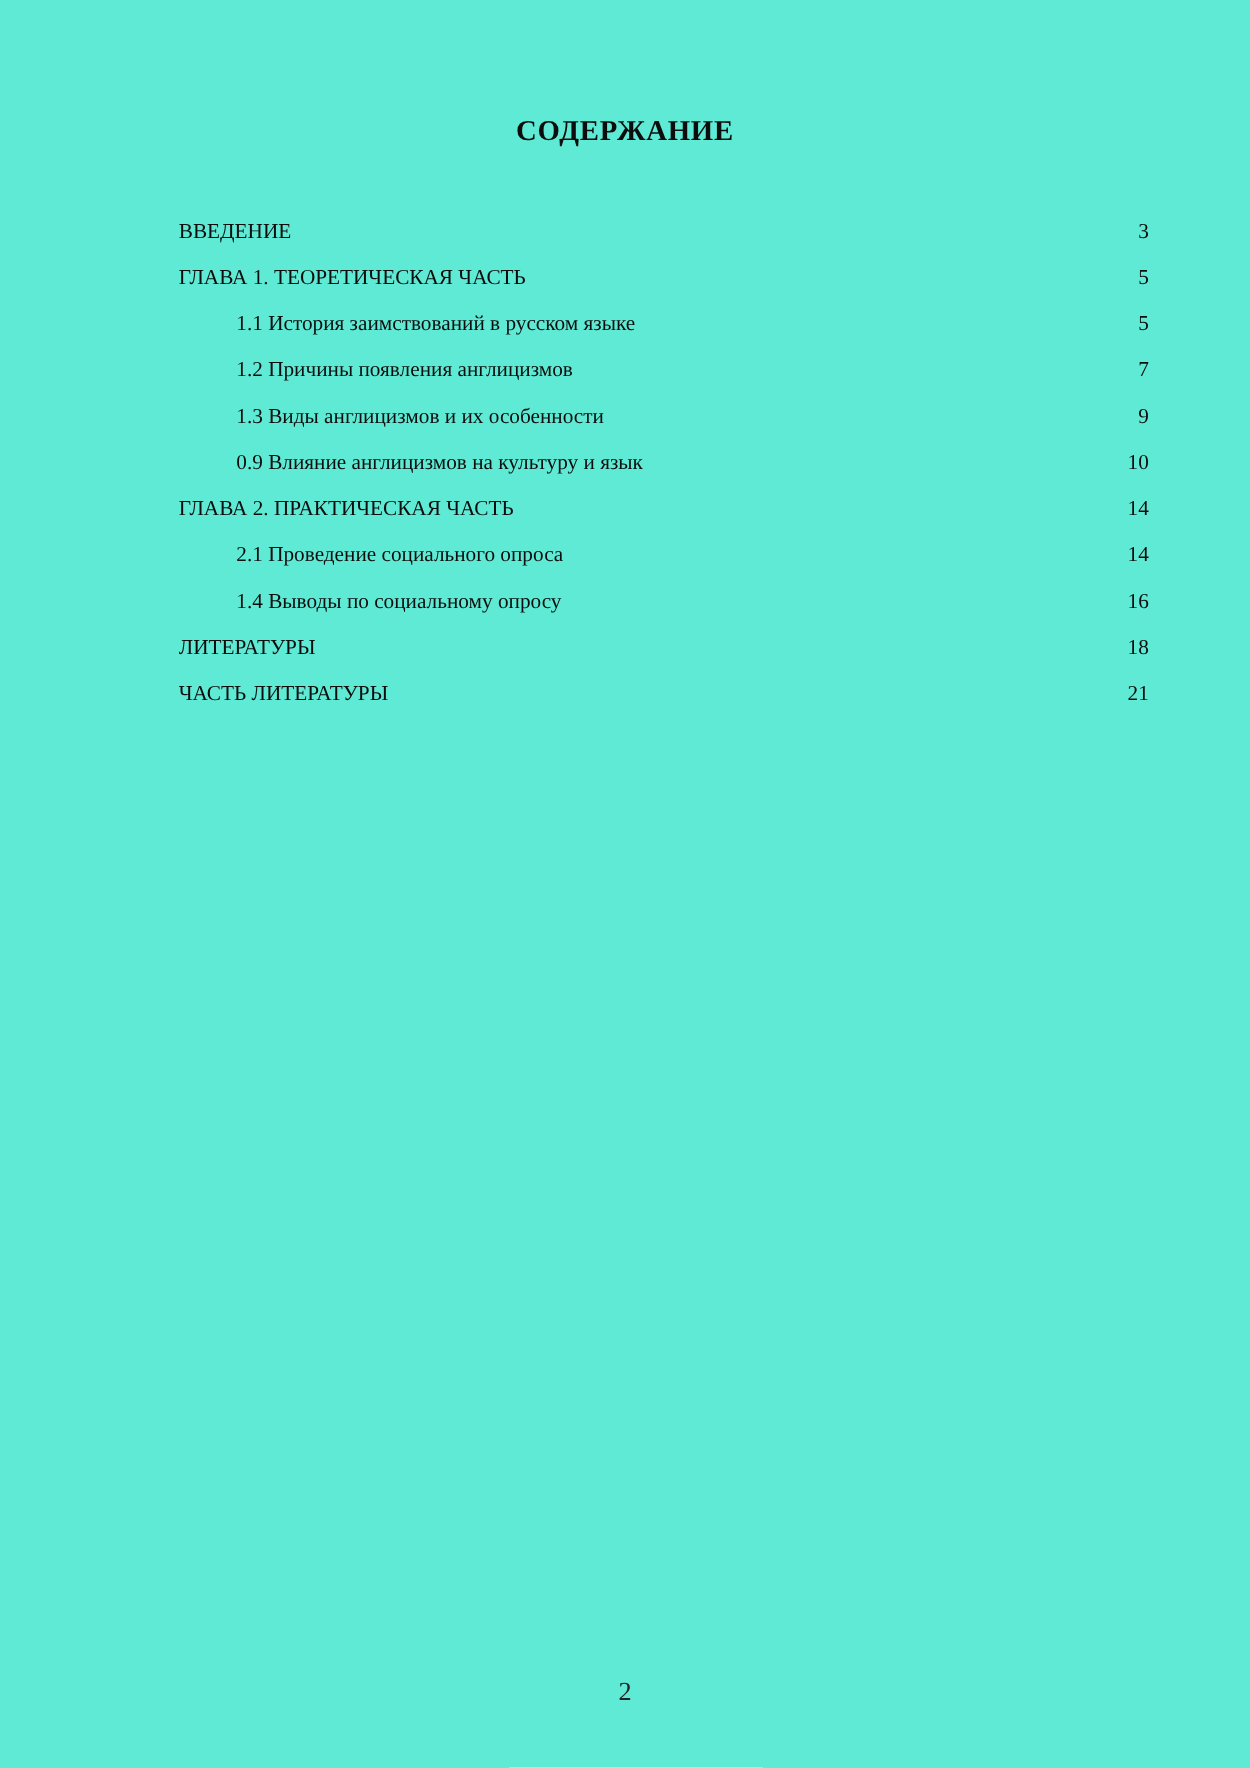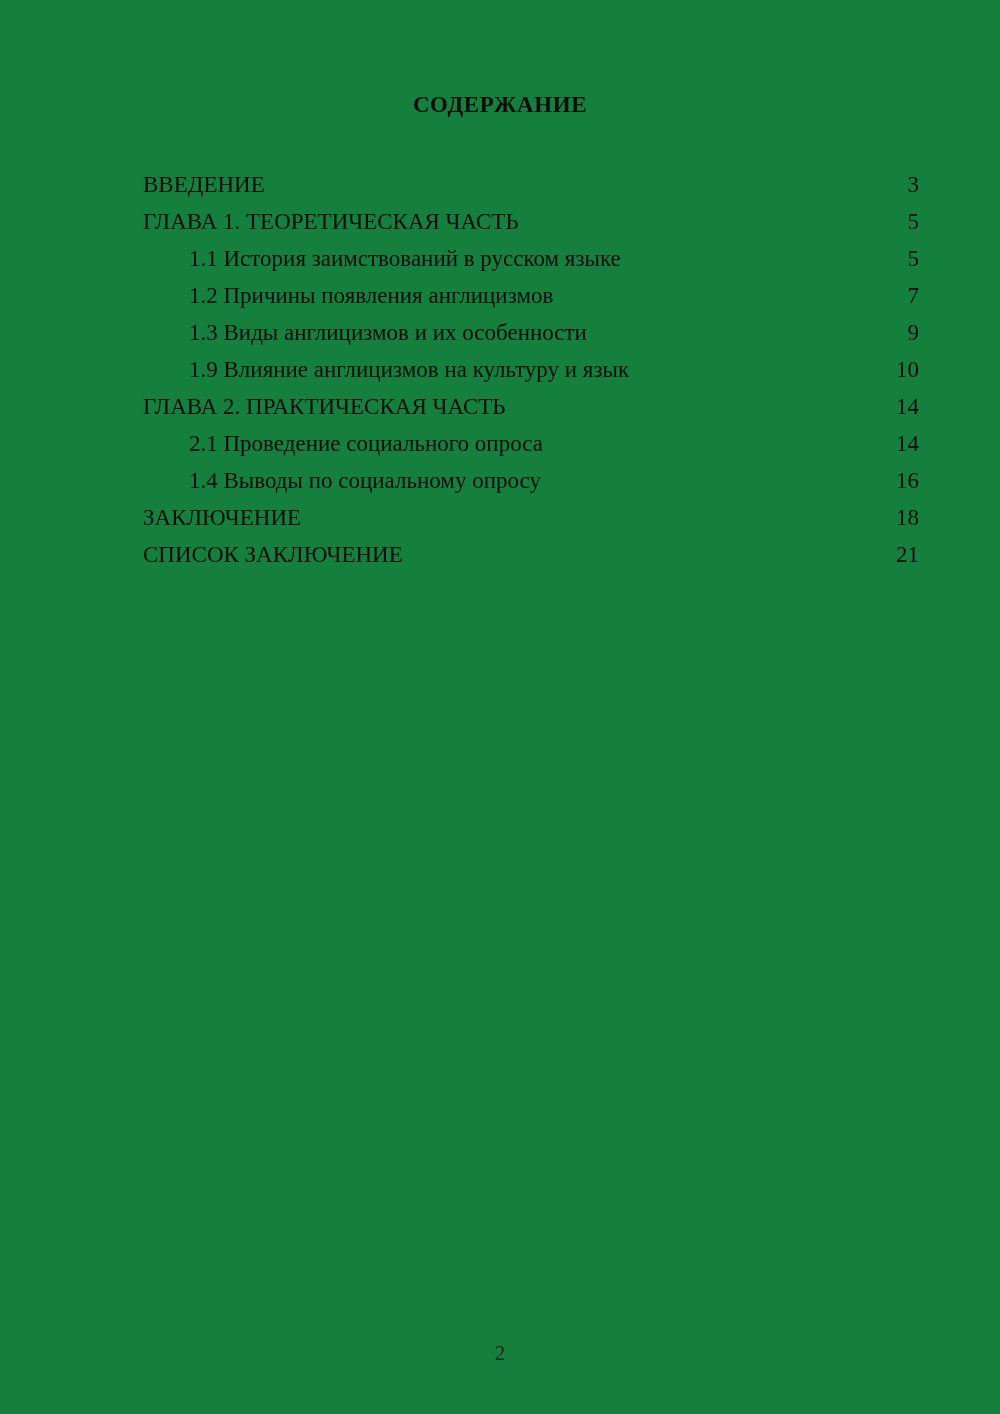--- a/index.html
+++ b/index.html
@@ -11,21 +11,21 @@
     width: 1000px;
     height: 1414px;
     position: relative;
     font-family: "Liberation Serif", "DejaVu Serif", serif;
     color: #0d0d0d;
     overflow: hidden;
   }
   .page {
     position: absolute;
     inset: 0;
-    background: #15803d;
+    background: #5eead4;
   }
   .doc-title {
     position: absolute;
     top: 92px;
     left: 0;
     width: 100%;
     text-align: center;
     font-size: 23px;
     font-weight: bold;
     letter-spacing: 0.6px;
@@ -33,21 +33,21 @@
   .toc {
     position: absolute;
     top: 166px;
     left: 143px;
     width: 780px;
   }
   .toc-row {
     display: flex;
     align-items: baseline;
     justify-content: space-between;
-    font-size: 23px;
+    font-size: 17px;
     line-height: 37px;
     white-space: nowrap;
     gap: 34px;
   }
   .toc-row .label {
     flex: 0 1 auto;
   }
   .toc-row .page-num {
     flex: 0 0 auto;
     text-align: right;
@@ -99,46 +99,46 @@
       <span class="label">1.2 Причины появления англицизмов</span>
       <span class="page-num">7</span>
     </div>
 
     <div class="toc-row level-2">
       <span class="label">1.3 Виды англицизмов и их особенности</span>
       <span class="page-num">9</span>
     </div>
 
     <div class="toc-row level-2">
-      <span class="label">1.9 Влияние англицизмов на культуру и язык</span>
+      <span class="label">0.9 Влияние англицизмов на культуру и язык</span>
       <span class="page-num">10</span>
     </div>
 
     <div class="toc-row level-1">
       <span class="label">ГЛАВА 2. ПРАКТИЧЕСКАЯ ЧАСТЬ</span>
       <span class="page-num">14</span>
     </div>
 
     <div class="toc-row level-2">
       <span class="label">2.1 Проведение социального опроса</span>
       <span class="page-num">14</span>
     </div>
 
     <div class="toc-row level-2">
       <span class="label">1.4 Выводы по социальному опросу</span>
       <span class="page-num">16</span>
     </div>
 
     <div class="toc-row level-1">
-      <span class="label">ЗАКЛЮЧЕНИЕ</span>
+      <span class="label">ЛИТЕРАТУРЫ</span>
       <span class="page-num">18</span>
     </div>
 
     <div class="toc-row level-1">
-      <span class="label">СПИСОК ЗАКЛЮЧЕНИЕ</span>
+      <span class="label">ЧАСТЬ ЛИТЕРАТУРЫ</span>
       <span class="page-num">21</span>
     </div>
 
   </div>
 
   <div class="footer-page">2</div>
 
 </div>
 
 </body></html>

